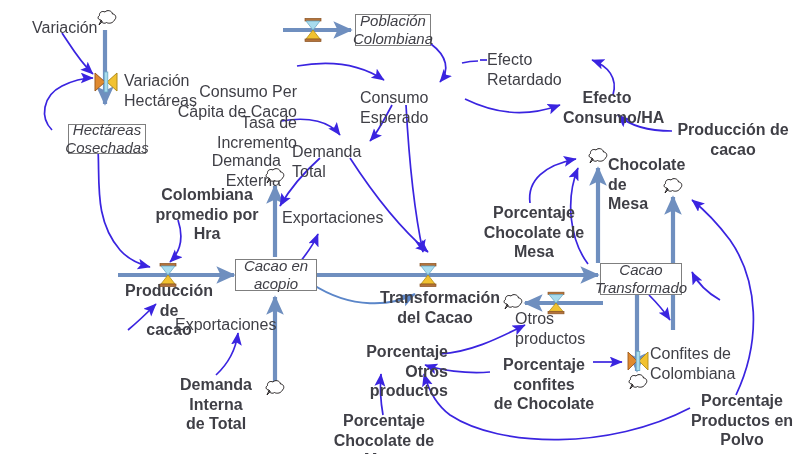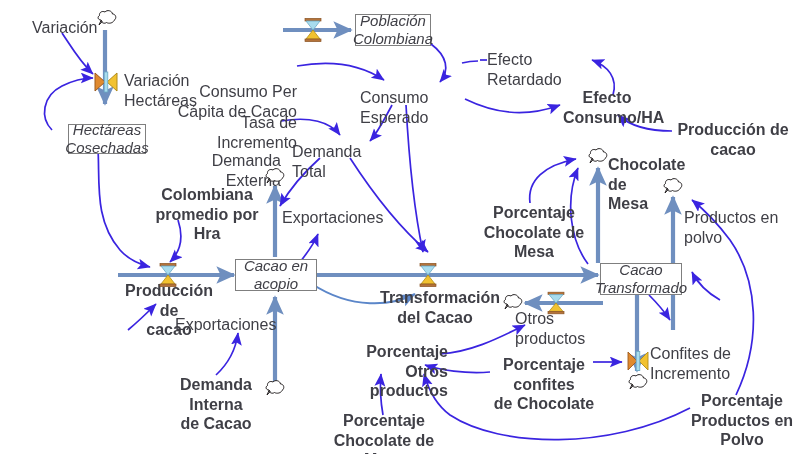--- a/index.html
+++ b/index.html
@@ -326,27 +326,25 @@
   <div class="vlabel l" style="left:282px; top:208px; width:100px;">Exportaciones</div>
 
   <div class="vlabel l" style="left:175px; top:315px; width:104px;">Exportaciones</div>
 
   <div class="vlabel c" style="left:380px; top:288px; width:110px;">Transformación
 del Cacao</div>
 
   <div class="vlabel l" style="left:608px; top:155px; width:84px;font-weight:bold;">Chocolate de
 Mesa</div>
 
-  <div class="vlabel l" style="left:684px; top:208px; width:96px;">Productos en
-polvo</div>
 
   <div class="vlabel l" style="left:515px; top:309px; width:110px;">Otros productos</div>
 
   <div class="vlabel l" style="left:650px; top:344px; width:84px;">Confites de
-Incremento</div>
+Colombiana</div>
 
   <div class="vlabel l" style="left:32px; top:18px; width:70px;">Variación</div>
 
   <div class="vlabel r" style="left:171px; top:45px; width:126px;">Consumo Per
 Cápita de Cacao</div>
 
   <div class="vlabel r" style="left:171px; top:76px; width:126px;">Tasa de
 Incremento</div>
 
   <div class="vlabel r" style="left:171px; top:114px; width:110px;">Demanda Externa</div>
@@ -361,21 +359,21 @@
 Consumo/HA</div>
 
   <div class="vlabel c" style="left:677px; top:120px; width:112px;">Producción de
 cacao</div>
 
   <div class="vlabel c" style="left:148px; top:185px; width:118px;">Colombiana
 promedio por Hra</div>
 
 
   <div class="vlabel c" style="left:158px; top:375px; width:116px;">Demanda Interna
-de Cacao</div>
+de Total</div>
 
   <div class="vlabel c" style="left:478px; top:203px; width:112px;">Porcentaje
 Chocolate de Mesa</div>
 
   <div class="vlabel c" style="left:338px; top:342px; width:110px;text-align:right;">Porcentaje Otros
 productos</div>
 
   <div class="vlabel c" style="left:485px; top:355px; width:118px;">Porcentaje confites
 de Chocolate</div>
 

